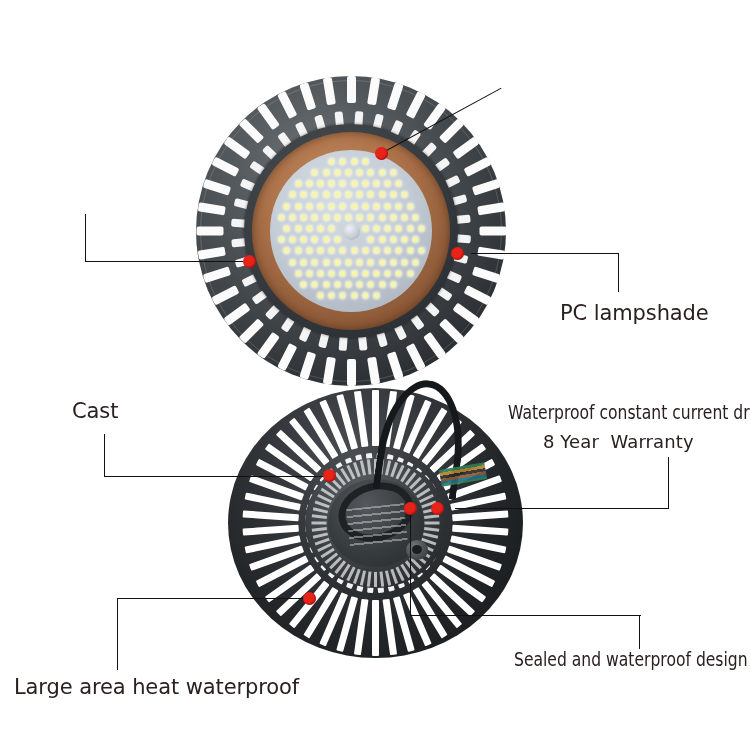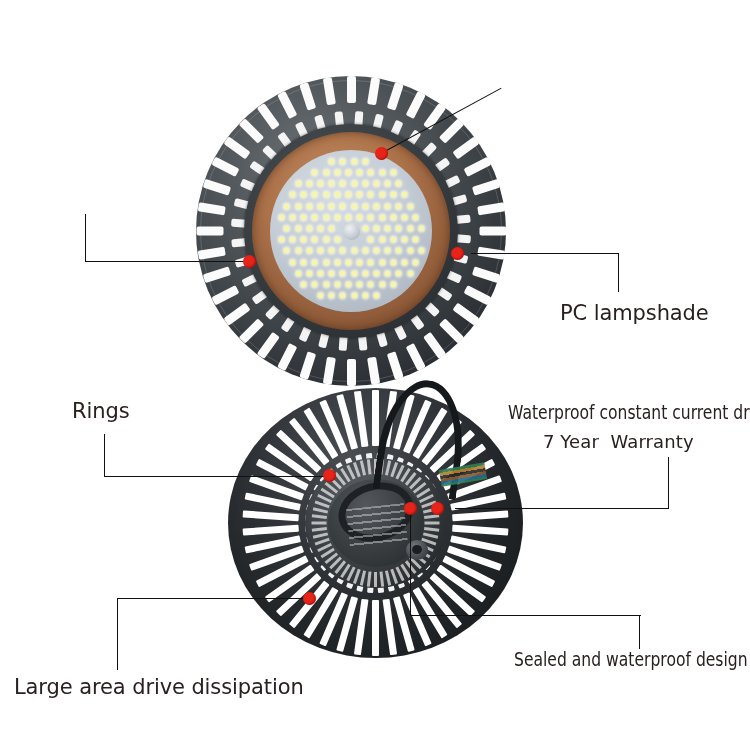--- a/index.html
+++ b/index.html
@@ -705,32 +705,32 @@
 
   <div class="lead-line lead-v" style="left:85px; top:214px; height:48px;"></div>
   <div class="lead-line lead-h" style="left:85px; top:261px; width:166px;"></div>
   <div class="marker-dot" style="left:243px; top:255px;"></div>
 
   <div class="callout-label regular" style="left:540px; top:302px;margin-left:20px;">PC lampshade</div>
   <div class="lead-line lead-h" style="left:471px; top:253px; width:148px;"></div>
   <div class="lead-line lead-v" style="left:618px; top:253px; height:39px;"></div>
   <div class="marker-dot" style="left:451px; top:247px;"></div>
 
-  <div class="callout-label regular" style="left:72px; top:400px;">Rings</div>
+  <div class="callout-label regular" style="left:72px; top:400px;">Cast</div>
   <div class="lead-line lead-v" style="left:104px; top:434px; height:43px;"></div>
   <div class="lead-line lead-h" style="left:104px; top:476px; width:226px;"></div>
   <div class="marker-dot" style="left:323px; top:469px;"></div>
 
   <div class="callout-label condensed" style="left:508px; top:402px;">Waterproof constant current drive</div>
-  <div class="callout-label warranty" style="left:543px; top:432px;">7 Year  Warranty</div>
+  <div class="callout-label warranty" style="left:543px; top:432px;">8 Year  Warranty</div>
   <div class="lead-line lead-v" style="left:668px; top:457px; height:52px;"></div>
   <div class="lead-line lead-h" style="left:455px; top:508px; width:214px;"></div>
   <div class="marker-dot" style="left:431px; top:502px;"></div>
 
-  <div class="callout-label regular" style="left:14px; top:676px;">Large area drive dissipation</div>
+  <div class="callout-label regular" style="left:14px; top:676px;">Large area heat waterproof</div>
   <div class="lead-line lead-h" style="left:117px; top:598px; width:192px;"></div>
   <div class="lead-line lead-v" style="left:117px; top:598px; height:72px;"></div>
   <div class="marker-dot" style="left:303px; top:592px;"></div>
 
   <div class="callout-label condensed" style="left:514px; top:649px;">Sealed and waterproof design</div>
   <div class="lead-line lead-h" style="left:410px; top:615px; width:231px;"></div>
   <div class="lead-line lead-v" style="left:639px; top:615px; height:34px;"></div>
   <div class="lead-line lead-v" style="left:410px; top:508px; height:108px;"></div>
   <div class="marker-dot" style="left:404px; top:502px;"></div>
 

